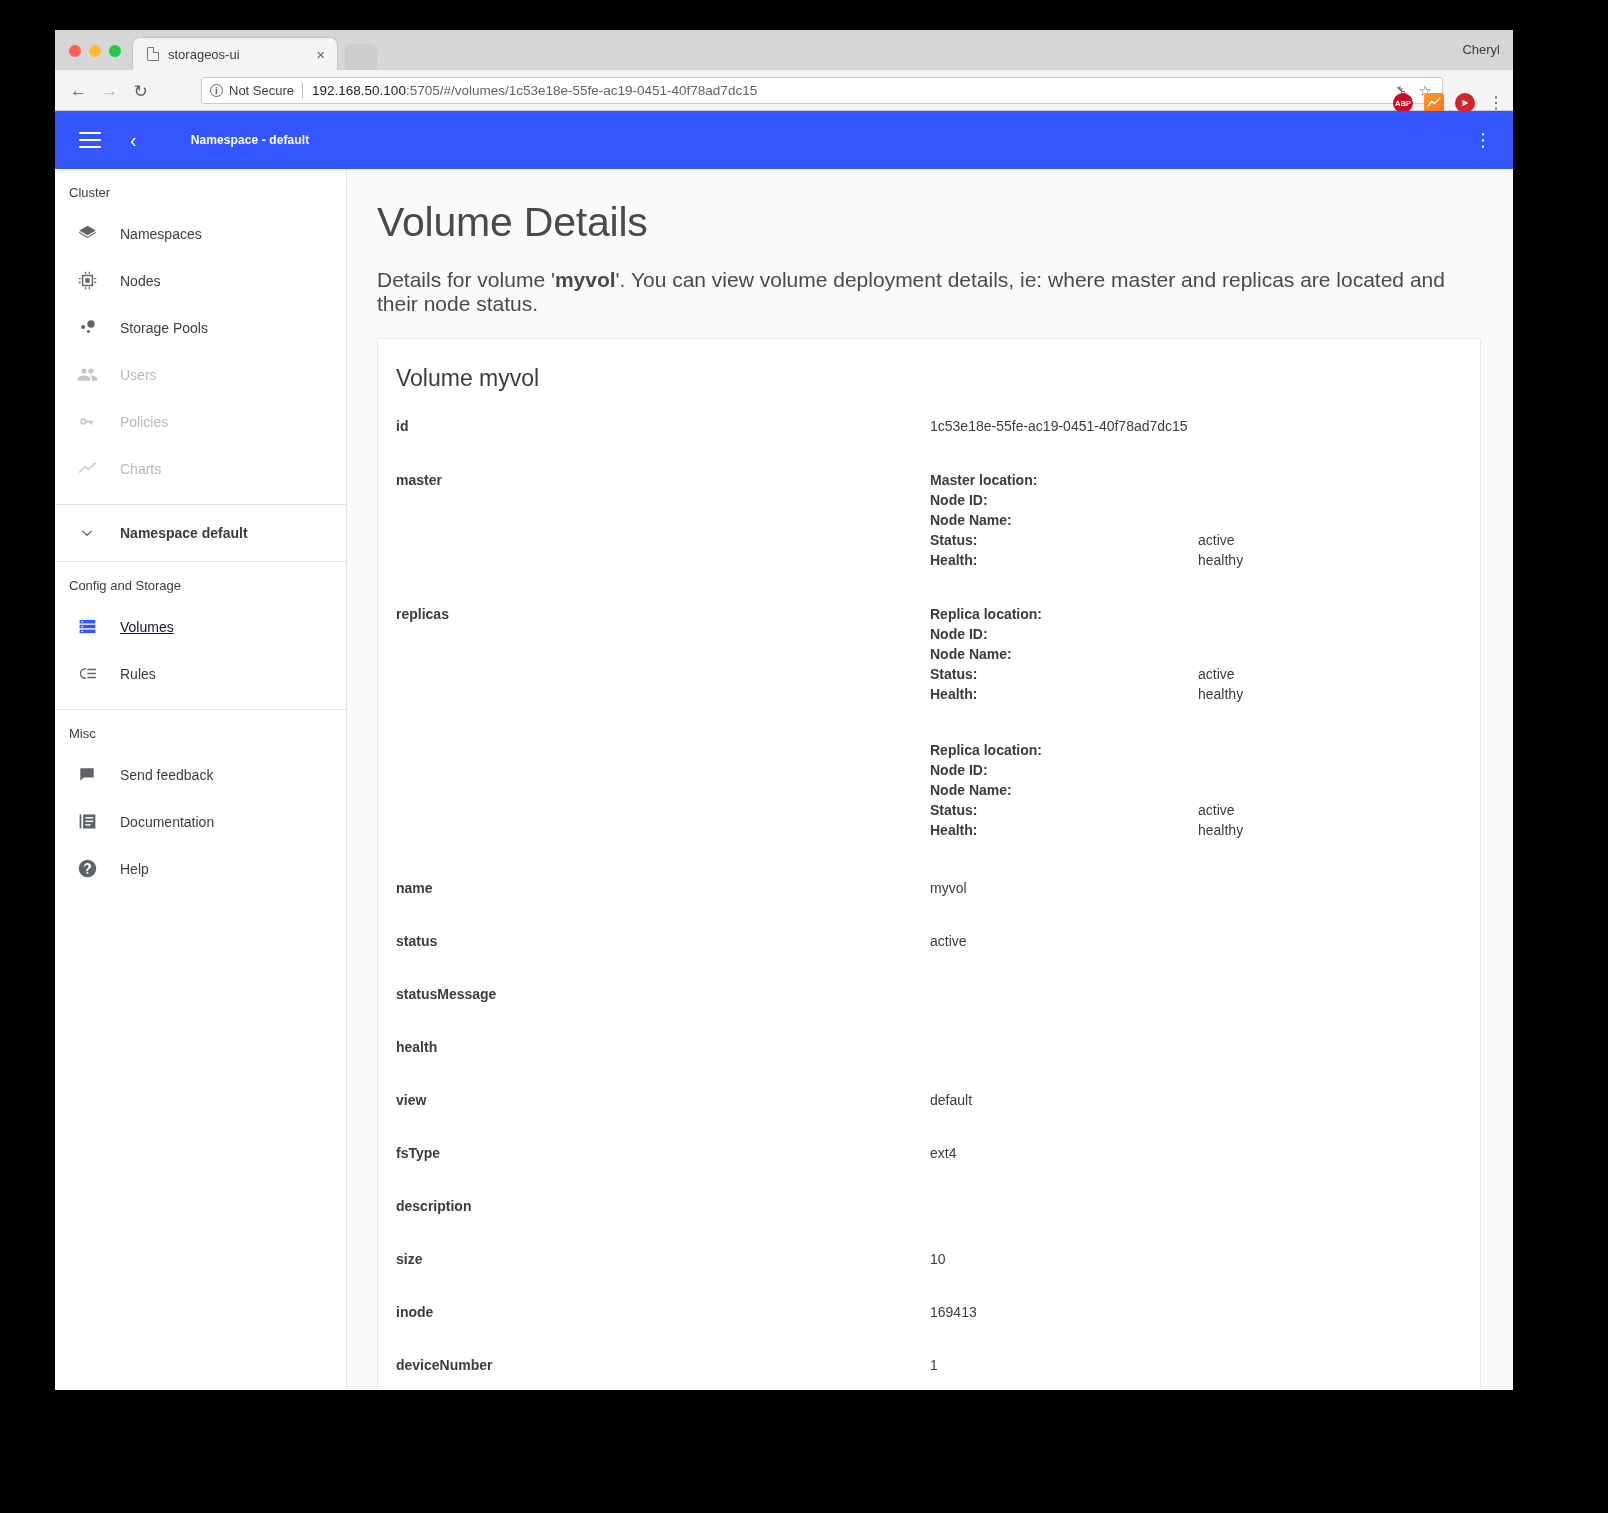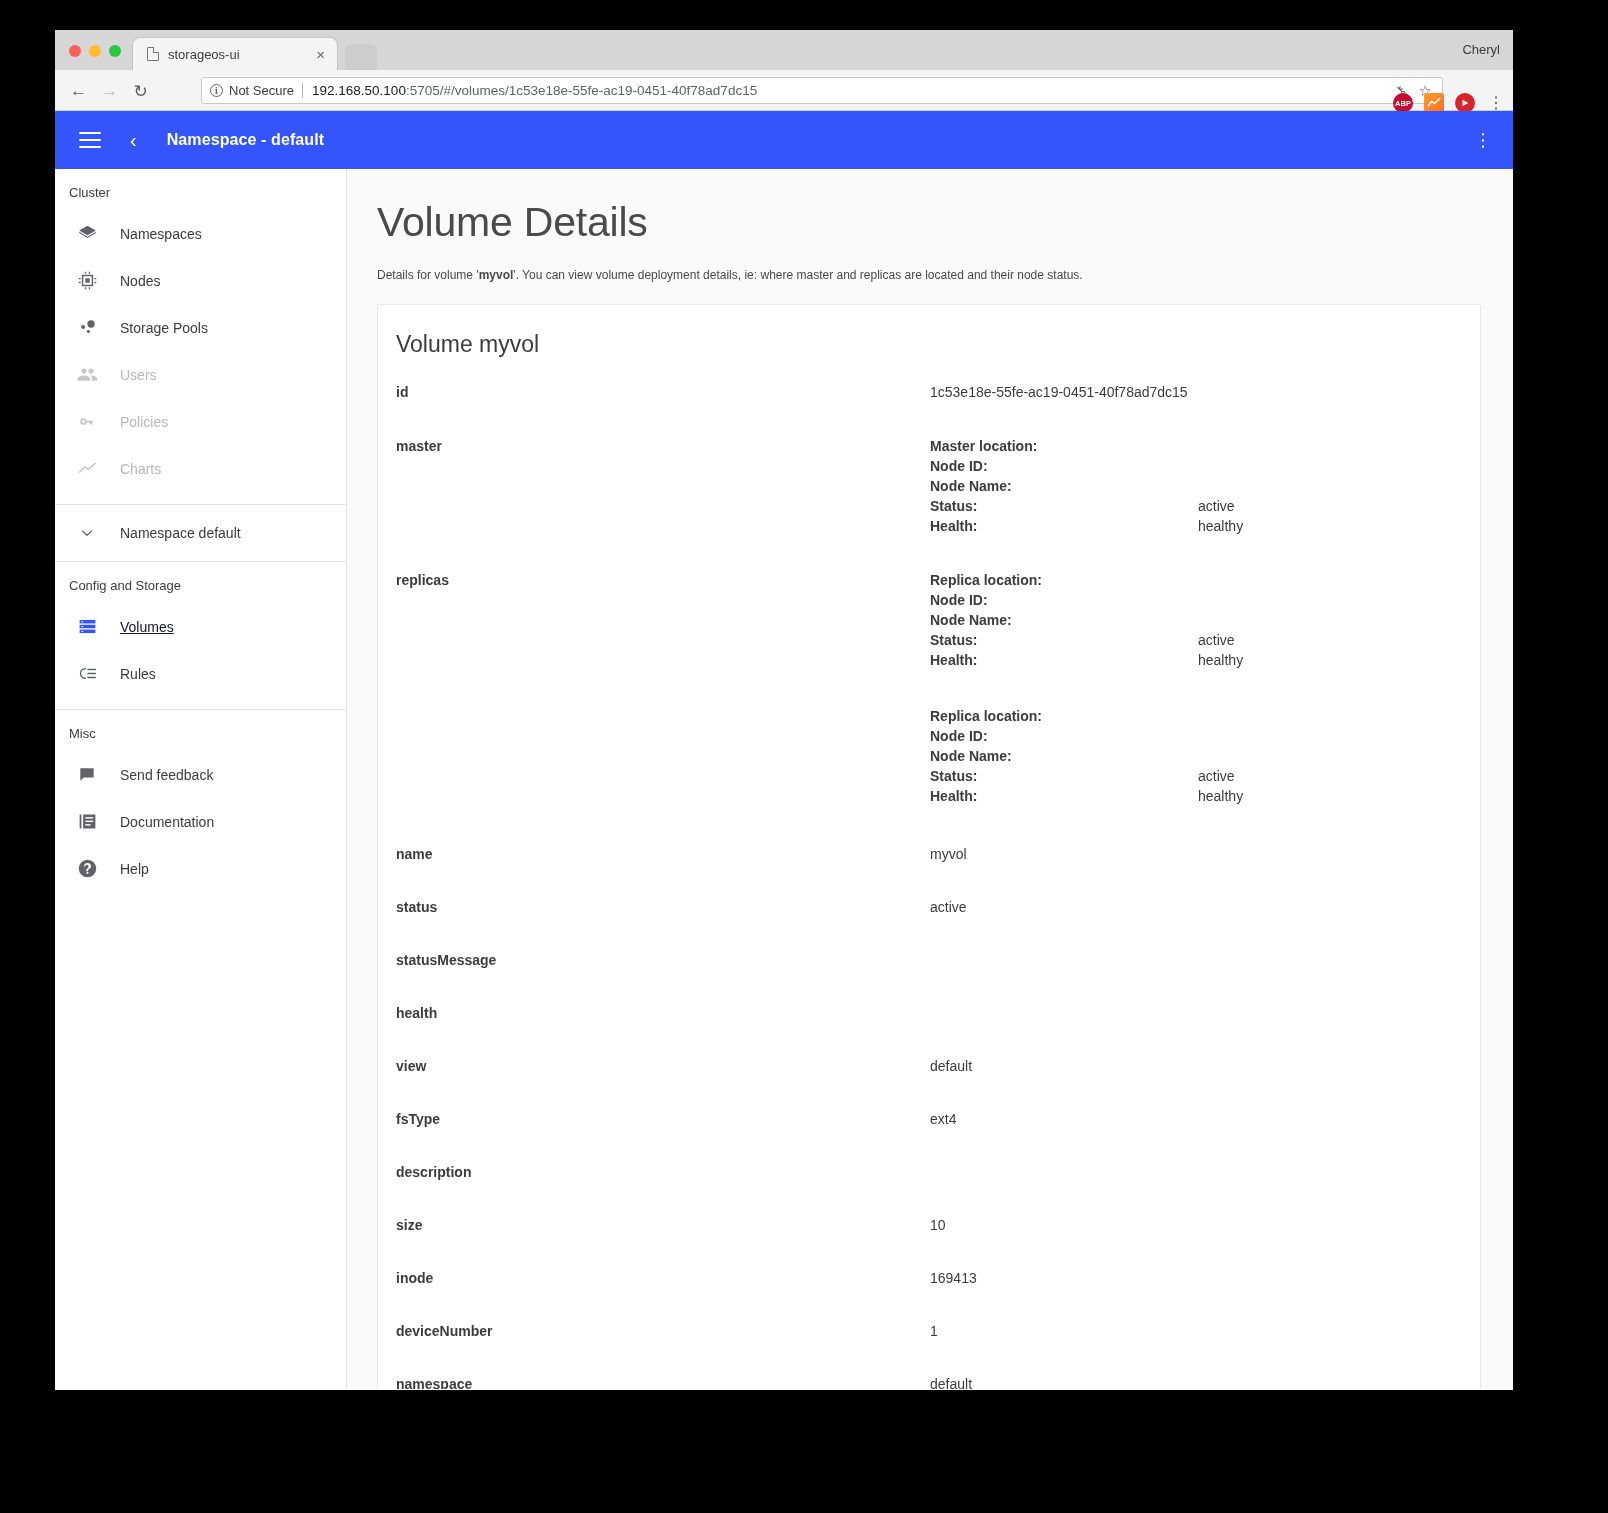--- a/index.html
+++ b/index.html
@@ -199,23 +199,24 @@
     margin-right: 29px;
     margin-left: 7px;
   }
   .hamburger span { display: block; height: 2px; background: #fff; border-radius: 1px; }
   .back-chevron {
     font-size: 20px; font-weight: 300;
     margin-right: 30px;
     line-height: 1;
   }
   .appbar-title {
-    font-size: 16px;
+    font-size: 12px;
     font-weight: bold;
     letter-spacing: 0.1px;
+    margin-left: 24px;
   }
   .appbar-kebab {
     margin-left: auto;
     font-size: 18px;
     line-height: 1;
     padding-right: 4px;
   }
 
   .body-wrap {
     display: flex;
@@ -254,39 +255,39 @@
     color: #5f6368;
   }
   .side-label {
     font-size: 14px;
     color: #3c3c3c;
     padding-left: 15px;
   }
   .side-item.disabled .side-icon { color: #c6c6c6; }
   .side-item.disabled .side-label { color: #b8b8b8; }
   .side-item.active .side-label { color: #0f172a; text-decoration: underline; }
-  .side-item.bold .side-label { font-weight: normal; text-align: right; }
+  .side-item.bold .side-label { font-weight: bold; text-align: right; }
   svg.i { display: block; }
 
   
   .main {
     flex: 1;
     background: #fafafa;
     padding: 30px 32px 12px 30px;
     overflow: hidden;
   }
   .page-title {
     font-size: 41px;
     font-weight: 300;
     color: #4a4a4a;
     margin: 0 0 22px 0;
     letter-spacing: -0.2px;
   }
   .page-desc {
-    font-size: 12px;
+    font-size: 21px;
     color: #4a4a4a;
     margin-bottom: 22px;
   }
   .page-desc b { font-weight: bold; }
 
   .card {
     background: #ffffff;
     border: 1px solid #e8e8e8;
     border-radius: 2px;
     padding: 26px 0 0 0;

